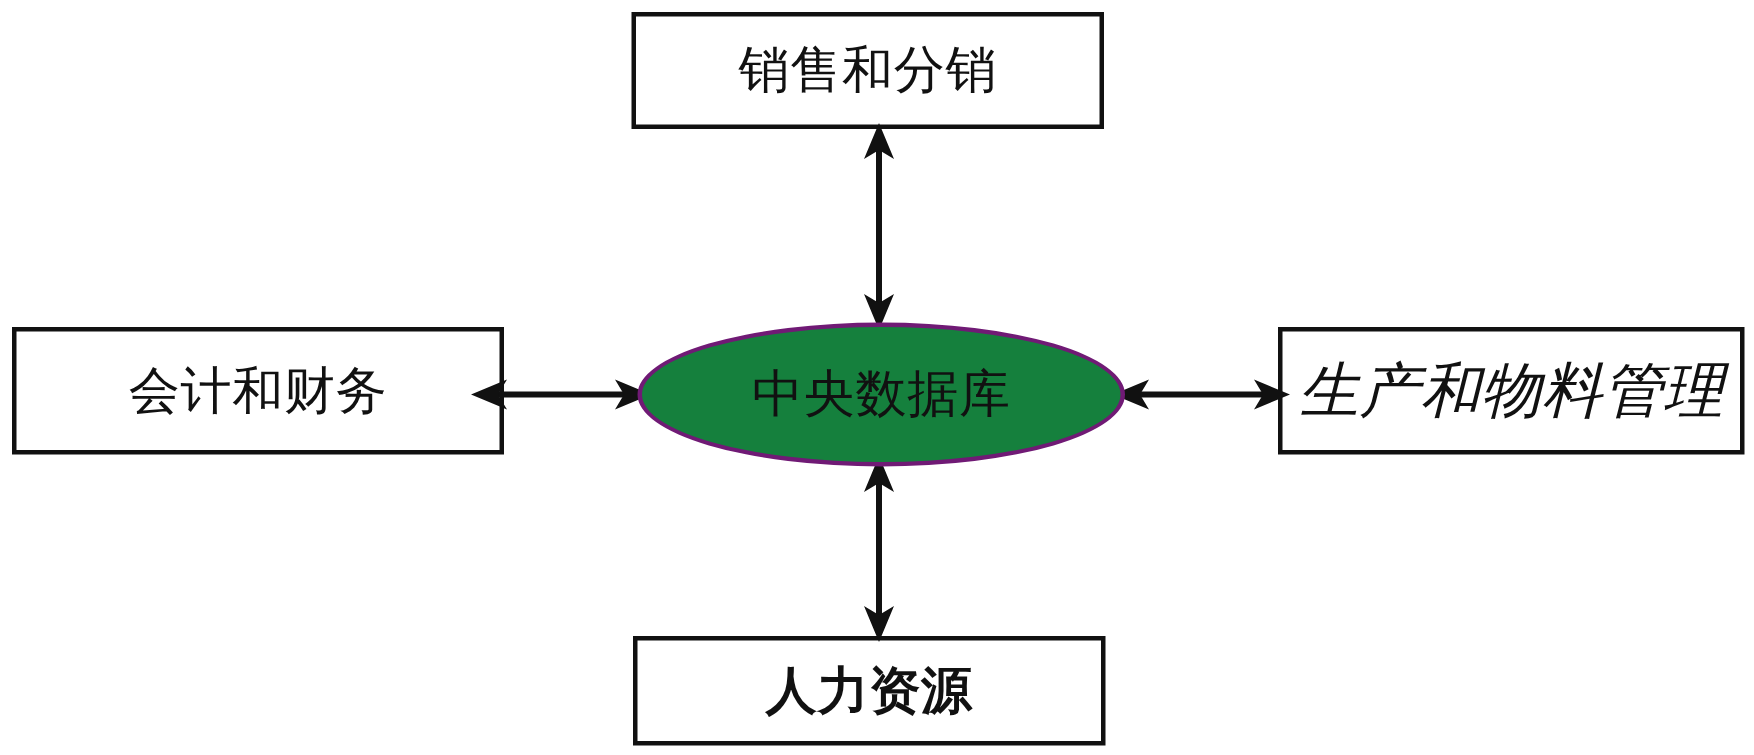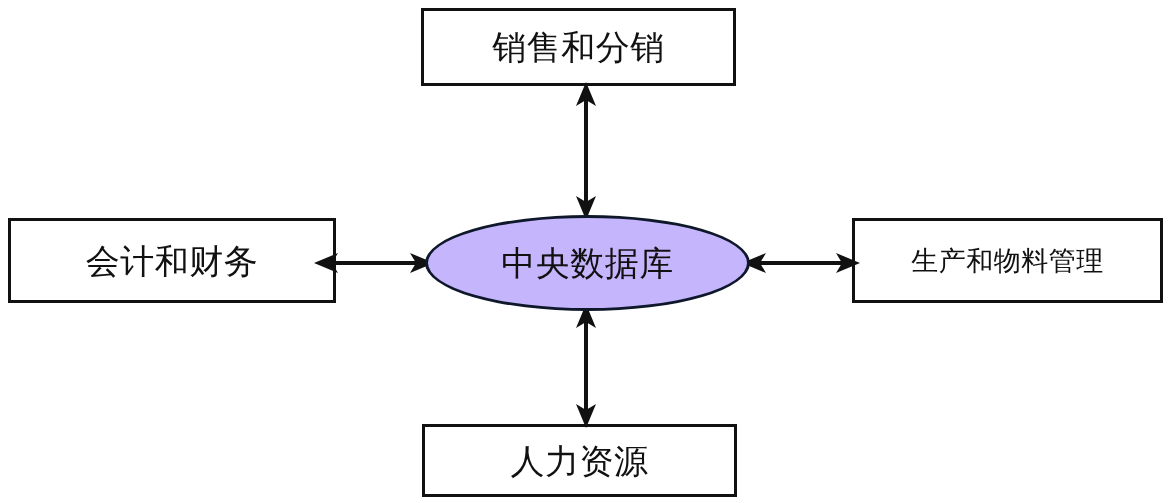--- a/index.html
+++ b/index.html
@@ -23,44 +23,45 @@
     box-sizing: border-box;
     border: 3px solid #111111;
     background: #ffffff;
     display: flex;
     align-items: center;
     justify-content: center;
   }
   .node-ellipse {
     position: absolute;
     box-sizing: border-box;
-    border: 3px solid #0f172a;
+    border: 3px solid #701a75;
     border-radius: 50%;
-    background: #c4b5fd;
+    background: #15803d;
     display: flex;
     align-items: center;
     justify-content: center;
     z-index: 3;
   }
   .node-label {
     font-family: "DejaVu Sans", "Liberation Sans", sans-serif;
     font-size: 34px;
     line-height: 1;
     color: #111111;
     white-space: nowrap;
     letter-spacing: 0.5px;
   }
   .node-label.sm {
-    font-size: 27px;
+    font-size: 40px;
+    font-style: italic;
   }
   
   #box-sales        { left: 421px; top: 8px;   width: 315px; height: 78px; }
   #box-accounting   { left: 8px;   top: 218px; width: 328px; height: 85px; }
   #box-production   { left: 852px; top: 218px; width: 311px; height: 85px; }
-  #box-hr           { left: 422px; top: 424px; width: 315px; height: 73px; }
+  #box-hr           { left: 422px; top: 424px; width: 315px; height: 73px; font-weight: bold; }
   #ellipse-central  { left: 425px; top: 215px; width: 325px; height: 96px; }
 
   .connector {
     position: absolute;
     z-index: 1;
   }
   .connector svg {
     display: block;
     overflow: visible;
   }

